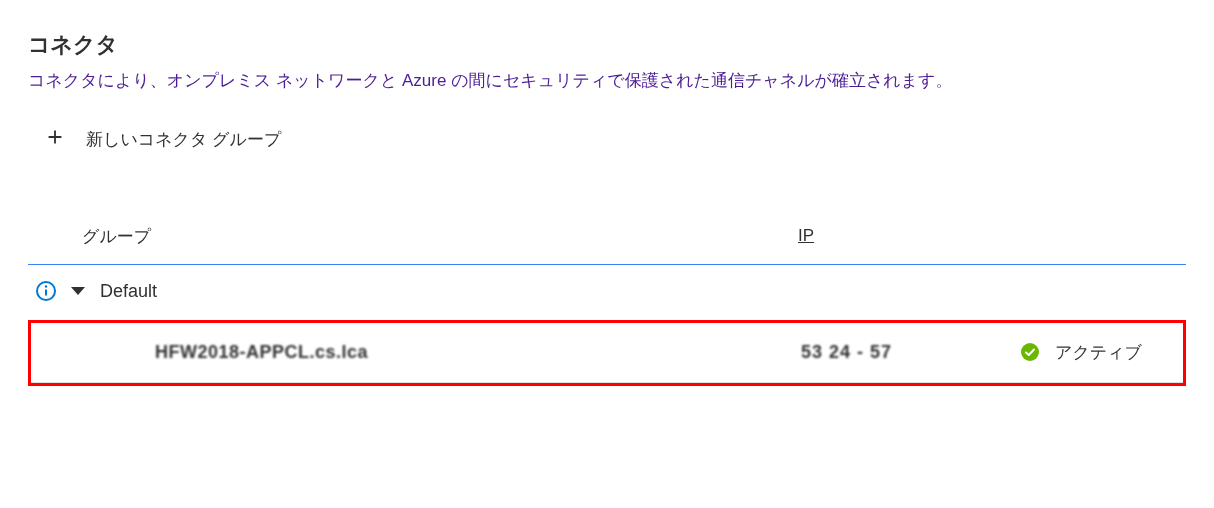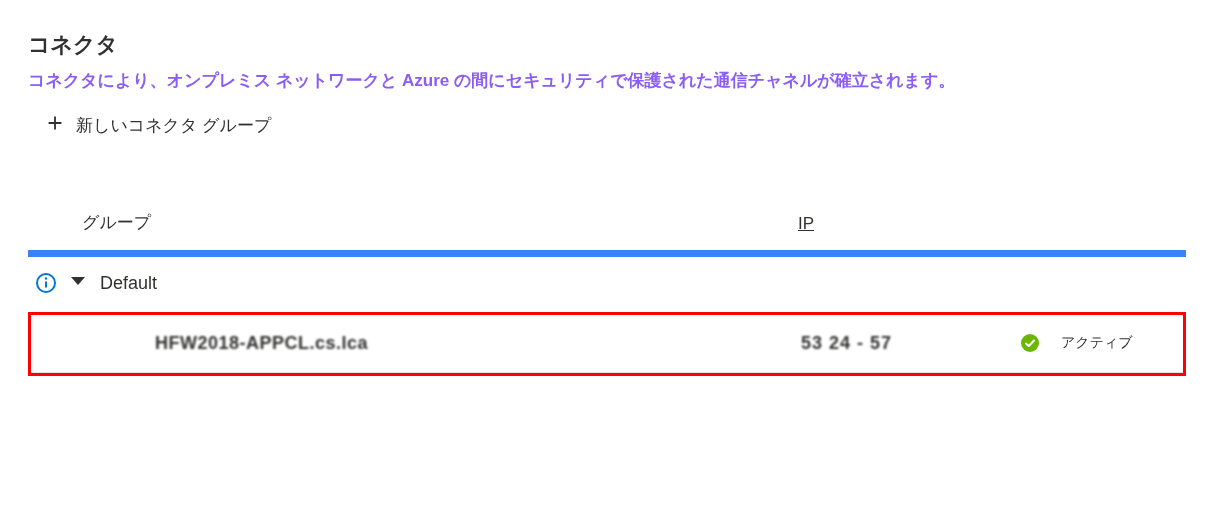--- a/index.html
+++ b/index.html
@@ -19,52 +19,51 @@
       padding: 30px 28px 0 28px;
     }
     .page-title {
       font-size: 22px;
       font-weight: 600;
       color: #323130;
       margin-bottom: 8px;
     }
     .page-description {
       font-size: 17px;
-      color: #8b5cf6;
-      margin-bottom: 18px;
+      color: #4c1d95;
+      margin-bottom: 32px;
       line-height: 1.5;
-      font-weight: bold;
     }
     .toolbar {
       display: flex;
       gap: 36px;
       padding-left: 16px;
       margin-bottom: 60px;
     }
     .toolbar-button {
       display: inline-flex;
       align-items: center;
-      gap: 10px;
+      gap: 20px;
       background: none;
       border: none;
       font-size: 17px;
       color: #323130;
       cursor: pointer;
       font-family: inherit;
     }
     .toolbar-button svg {
       width: 22px;
       height: 22px;
       fill: #323130;
     }
     .table-header {
       display: flex;
-      align-items: flex-end;
+      align-items: center;
       padding: 12px 0 16px 0;
-      border-bottom: 7px solid #3b82f6;
+      border-bottom: 1px solid #3b82f6;
       font-size: 17px;
       color: #323130;
       font-weight: 400;
     }
     .col-group {
       flex: 0 0 770px;
       padding-left: 54px;
     }
     .col-ip {
       flex: 0 0 220px;
@@ -74,21 +73,21 @@
       flex: 1;
     }
     .group-row {
       display: flex;
       align-items: center;
       padding: 16px 0;
       font-size: 18px;
     }
     .group-row-content {
       display: flex;
-      align-items: flex-start;
+      align-items: center;
       gap: 14px;
       padding-left: 8px;
     }
     .info-icon-wrap {
       width: 20px;
       height: 20px;
       display: inline-flex;
     }
     .info-icon-wrap svg {
       width: 20px;
@@ -131,22 +130,22 @@
       flex: 0 0 220px;
       font-size: 18px;
       font-weight: 600;
       color: #323130;
       letter-spacing: 1px;
     }
     .connector-status {
       flex: 1;
       display: flex;
       align-items: center;
-      gap: 22px;
-      font-size: 14px;
+      gap: 16px;
+      font-size: 17px;
       color: #323130;
     }
     .status-icon {
       width: 18px;
       height: 18px;
       display: inline-flex;
     }
     .status-icon svg {
       width: 18px;
       height: 18px;

